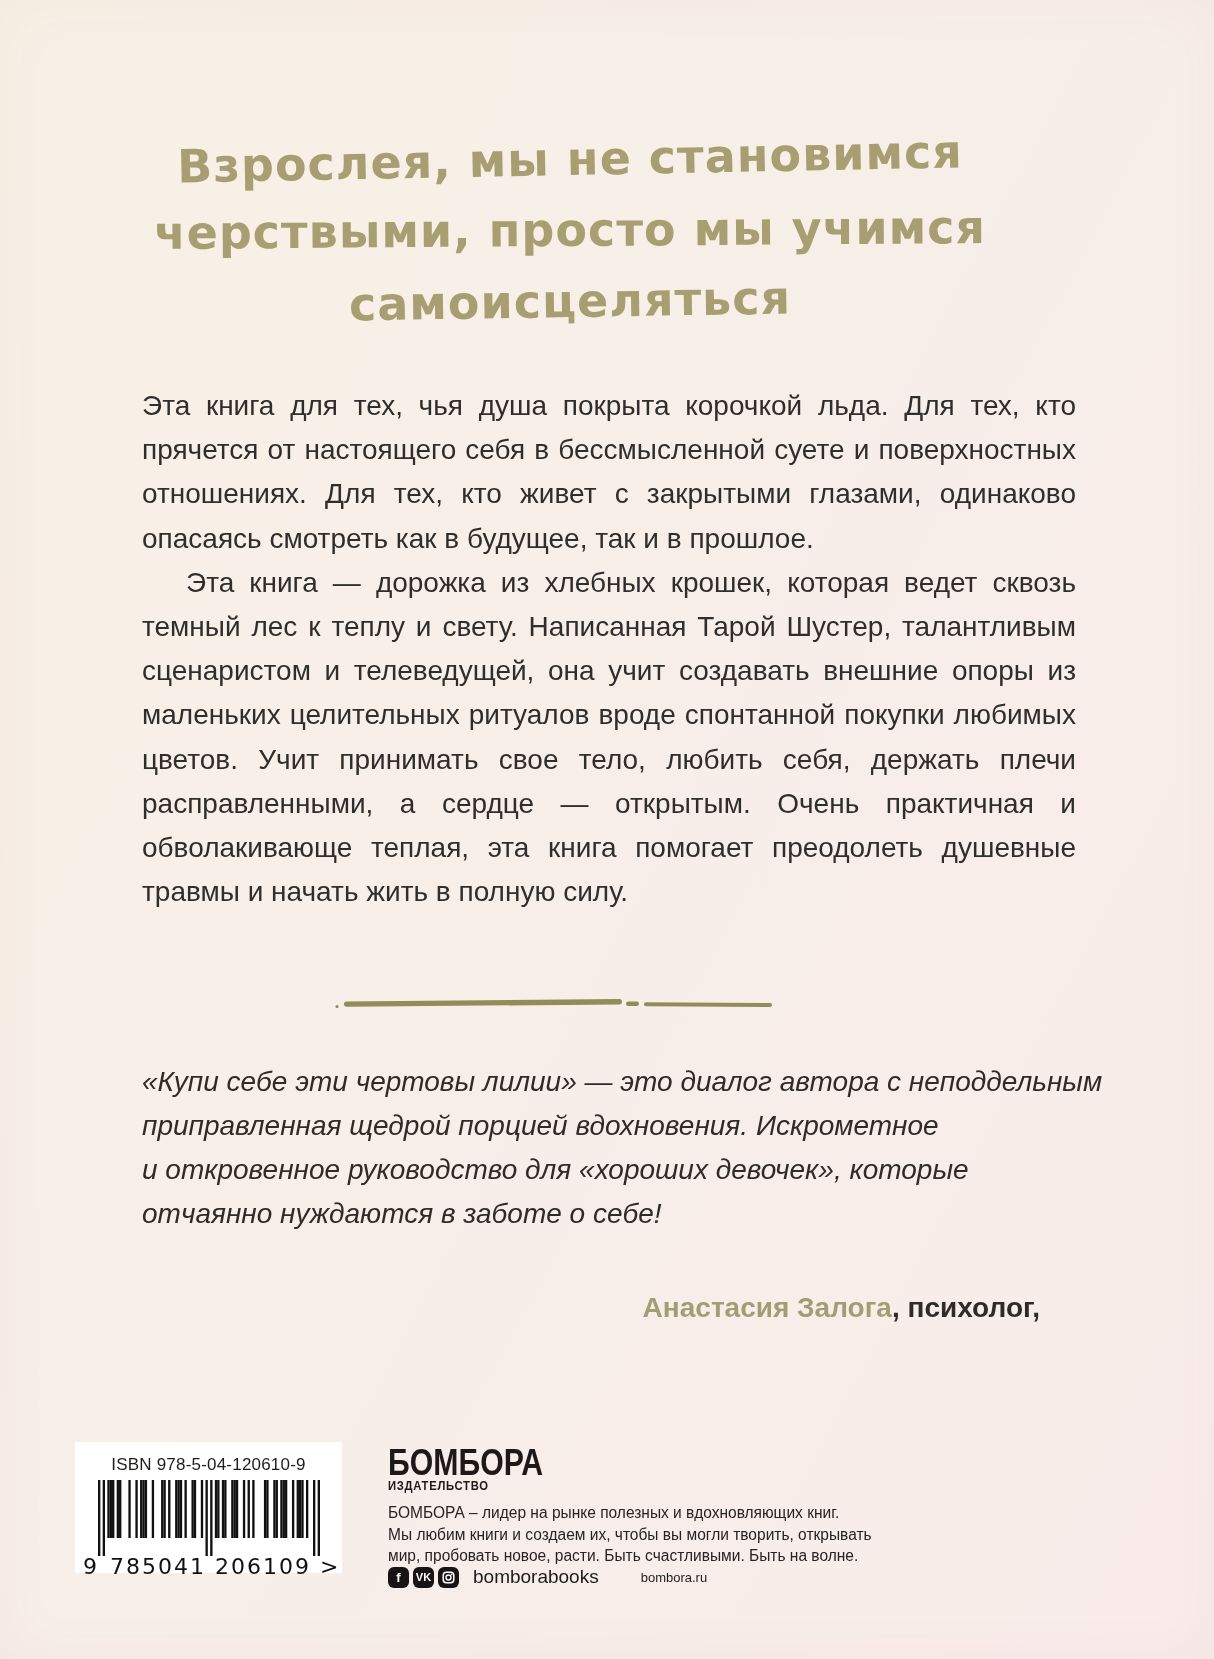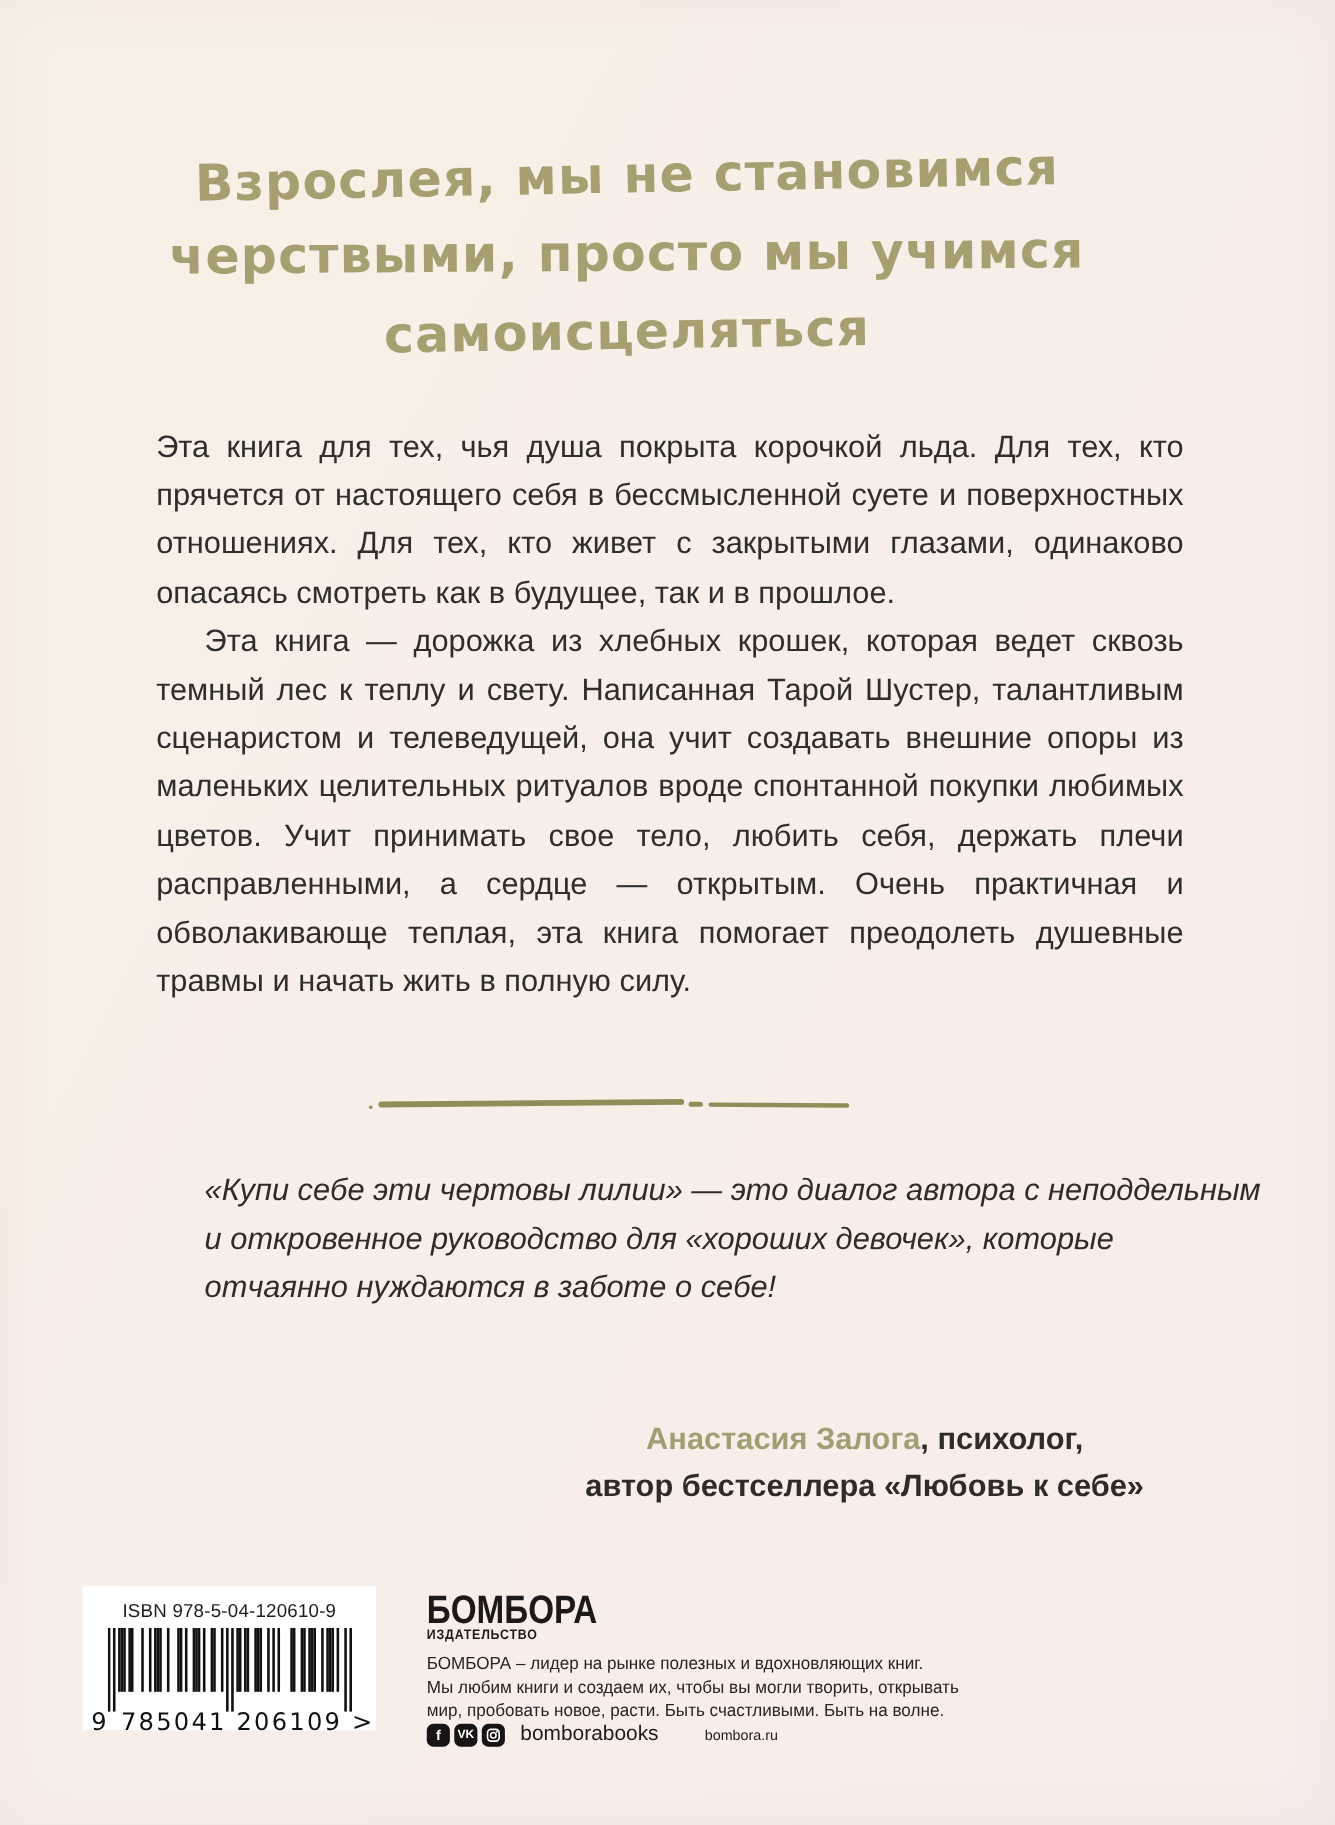--- a/index.html
+++ b/index.html
@@ -19,21 +19,21 @@
   .headline .hl:nth-child(3){transform:rotate(-0.9deg);}
   
   .annotation{position:absolute;top:384px;left:142px;width:934px;
     font-size:28px;line-height:44.2px;color:#2f2e2c;text-align:justify;}
   .annotation p{margin:0;}
   .annotation p.indent{text-indent:44px;}
   
   .divider{position:absolute;top:994px;left:334px;width:440px;height:18px;}
   
   .review{position:absolute;top:1060px;left:142px;width:900px;
-    font-style:italic;font-size:28px;color:#302b27;margin-left:44px;}
+    font-style:italic;font-size:28px;color:#302b27;}
   .review .ql{height:44px;line-height:44px;white-space:nowrap;}
   
   .attribution{position:absolute;top:1286px;right:174px;text-align:center;
     font-size:28px;line-height:43px;color:#2f2b28;font-weight:bold;}
   .attribution .accent{color:#a29e74;}
   
   .barcode-box{position:absolute;top:1442px;left:75px;width:267px;height:131px;background:#ffffff;}
   .isbn-label{position:absolute;top:13px;left:0;width:100%;text-align:center;
     font-size:17px;letter-spacing:0.2px;color:#1d1d1b;}
   .bars{position:absolute;top:38px;left:23px;}
@@ -80,27 +80,27 @@
         <circle cx="3" cy="12.5" r="1.6"></circle>
         <rect x="10" y="6.2" width="278" height="5.4" rx="2.7" transform="rotate(-0.5 149 9)"></rect>
         <rect x="292" y="7.5" width="13" height="4.6" rx="2.3"></rect>
         <rect x="310" y="8.6" width="128" height="4" rx="2" transform="rotate(0.4 374 10)"></rect>
       </g>
     </svg>
   </div>
 
   <div class="review">
     <div class="ql">«Купи себе эти чертовы лилии» — это диалог автора с неподдельным</div>
+    <div class="ql">приправленная щедрой порцией вдохновения. Искрометное</div>
     <div class="ql">и откровенное руководство для «хороших девочек», которые</div>
     <div class="ql">отчаянно нуждаются в заботе о себе!</div>
   </div>
 
   <div class="attribution">
     <div><span class="accent">Анастасия Залога</span><span>, психолог,</span></div>
-    <div>автор бестселлера «Любовь к себе»</div>
   </div>
 
   <div class="barcode-box">
     <div class="isbn-label">ISBN 978-5-04-120610-9</div>
     <svg class="bars" id="ean-svg" width="222" height="78">
         <rect x="0.00" y="0" width="2.34" height="76" fill="#111"></rect>
         <rect x="4.67" y="0" width="2.34" height="76" fill="#111"></rect>
         <rect x="9.35" y="0" width="2.34" height="58" fill="#111"></rect>
         <rect x="11.68" y="0" width="2.34" height="58" fill="#111"></rect>
         <rect x="14.02" y="0" width="2.34" height="58" fill="#111"></rect>

